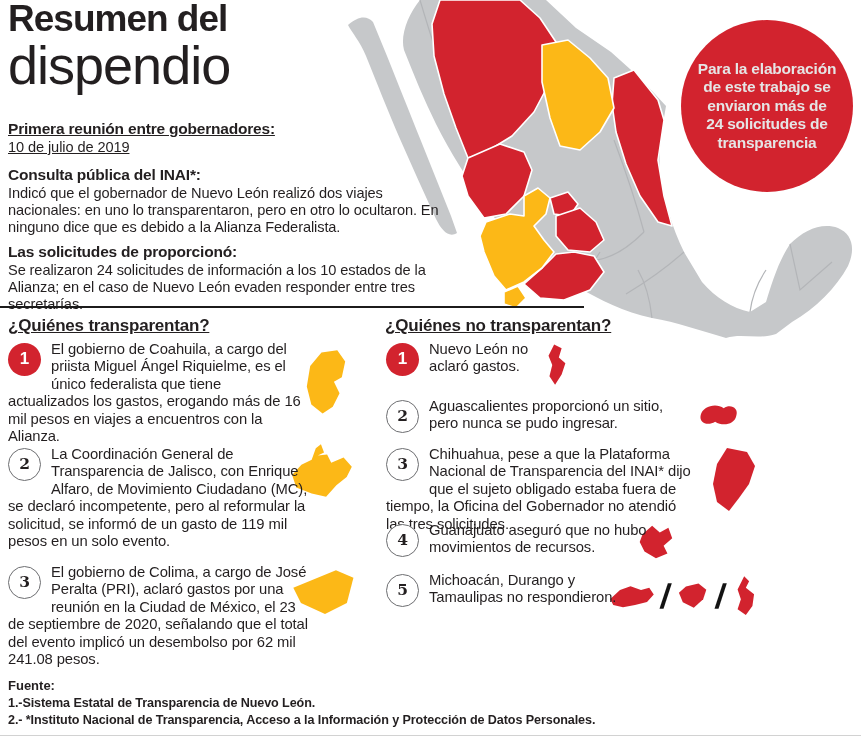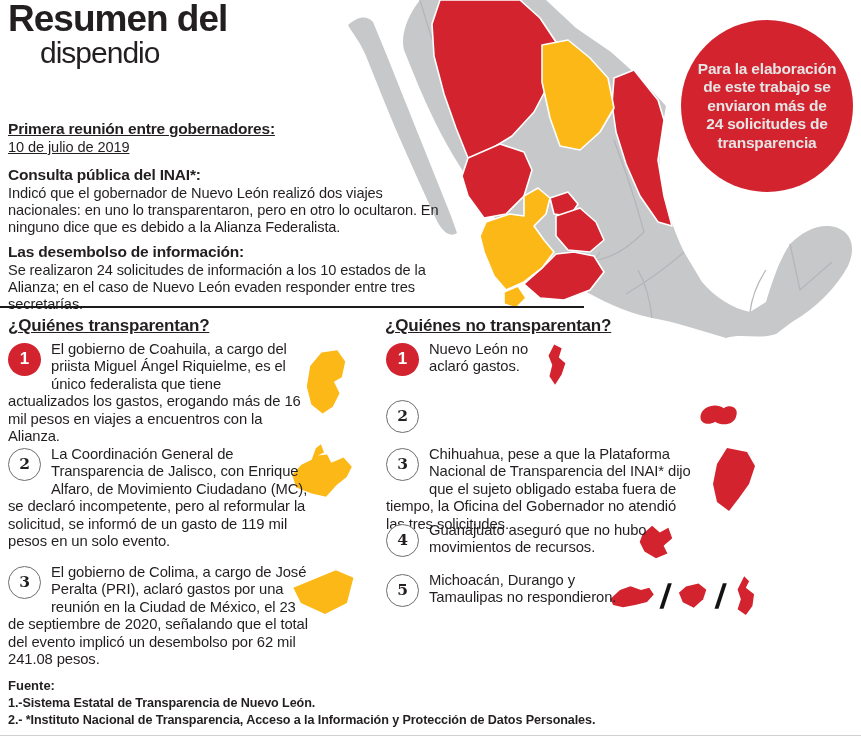--- a/index.html
+++ b/index.html
@@ -4,21 +4,21 @@
 <style>
   html,body{margin:0;padding:0;background:#fff;}
   .canvas{
     position:relative;width:861px;height:737px;background:#fff;overflow:hidden;
     font-family:"Liberation Sans",sans-serif;color:#231f20;
   }
   .canvas::after{content:"";position:absolute;left:0;right:0;bottom:1px;height:1px;background:#d2d2d2;}
   
   .title{position:absolute;left:8px;top:0px;line-height:1.02;letter-spacing:-1px;z-index:2;}
   .title .t1{font-size:37px;font-weight:800;}
-  .title .t2{font-size:30px;font-weight:400;margin-left:32px;}
+  .title .t2{font-size:54px;font-weight:400;}
   
   .intro{position:absolute;left:8px;z-index:2;}
   .intro h3{margin:0;font-size:15.5px;font-weight:800;letter-spacing:-0.2px;}
   .intro p{margin:1px 0 0 0;font-size:14.6px;line-height:1.18;letter-spacing:-0.1px;}
   #intro-0{top:120px;width:420px;text-decoration:underline;}
   #intro-1{top:166px;width:432px;}
   #intro-2{top:243px;width:446px;}
   
   .divider{position:absolute;left:0;top:306px;width:584px;height:2px;background:#1c1b1b;z-index:2;}
   .sec-head{position:absolute;font-size:17px;font-weight:800;letter-spacing:-0.2px;z-index:2;text-decoration:underline;}
@@ -109,21 +109,21 @@
 
   <div class="intro" id="intro-0">
     <h3>Primera reunión entre gobernadores:</h3>
     <p>10 de julio de 2019</p>
   </div>
   <div class="intro" id="intro-1">
     <h3>Consulta pública del INAI*:</h3>
     <p>Indicó que el gobernador de Nuevo León realizó dos viajes nacionales: en uno lo transparentaron, pero en otro lo ocultaron. En ninguno dice que es debido a la Alianza Federalista.</p>
   </div>
   <div class="intro" id="intro-2">
-    <h3>Las desembolso de información:</h3>
+    <h3>Las solicitudes de proporcionó:</h3>
     <p>Se realizaron 24 solicitudes de información a los 10 estados de la Alianza; en el caso de Nuevo León evaden responder entre tres secretarías.</p>
   </div>
 
   <div class="divider"></div>
 
   <div class="sec-head" id="head-left">¿Quiénes transparentan?</div>
   <div class="sec-head" id="head-right">¿Quiénes no transparentan?</div>
 
   <div class="item" id="l-item-0">
     <span class="num filled">1</span>
@@ -137,20 +137,21 @@
     <span class="num outline">3</span>
     <span>El gobierno de Colima, a cargo de José Peralta (PRI), aclaró gastos por una reunión en la Ciudad de México, el 23 de septiembre de 2020, señalando que el total del evento implicó un desembolso por 62 mil 241.08 pesos.</span>
   </div>
 
   <div class="item" id="r-item-0">
     <span class="num filled">1</span>
     <span>Nuevo León no aclaró gastos.</span>
   </div>
   <div class="item" id="r-item-1">
     <span class="num outline">2</span>
+    <span>Aguascalientes proporcionó un sitio, pero nunca se pudo ingresar.</span>
   </div>
   <div class="item" id="r-item-2">
     <span class="num outline">3</span>
     <span>Chihuahua, pese a que la Plataforma Nacional de Transparencia del INAI* dijo que el sujeto obligado estaba fuera de tiempo, la Oficina del Gobernador no atendió las tres solicitudes.</span>
   </div>
   <div class="item" id="r-item-3">
     <span class="num outline">4</span>
     <span>Guanajuato aseguró que no hubo movimientos de recursos.</span>
   </div>
   <div class="item" id="r-item-4">

